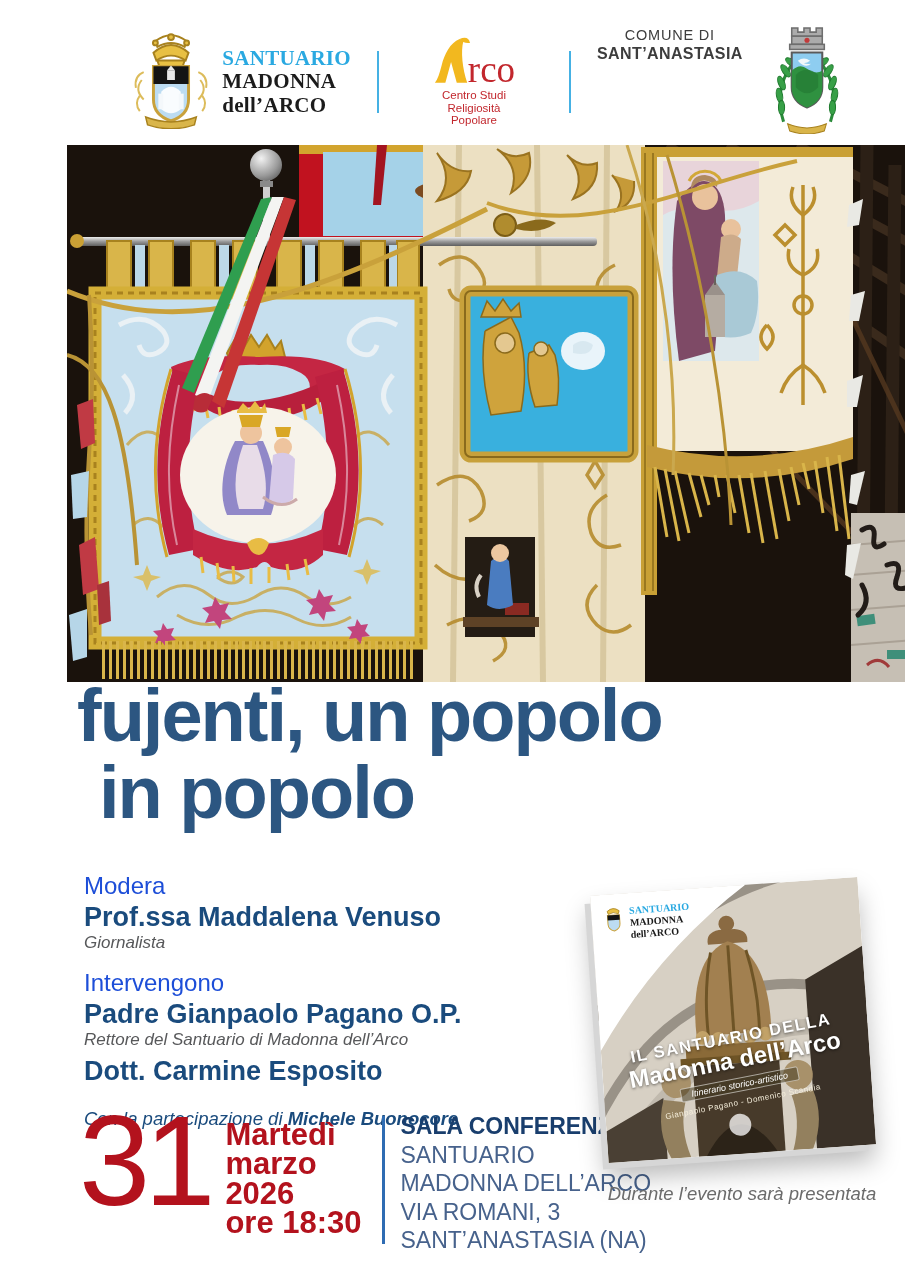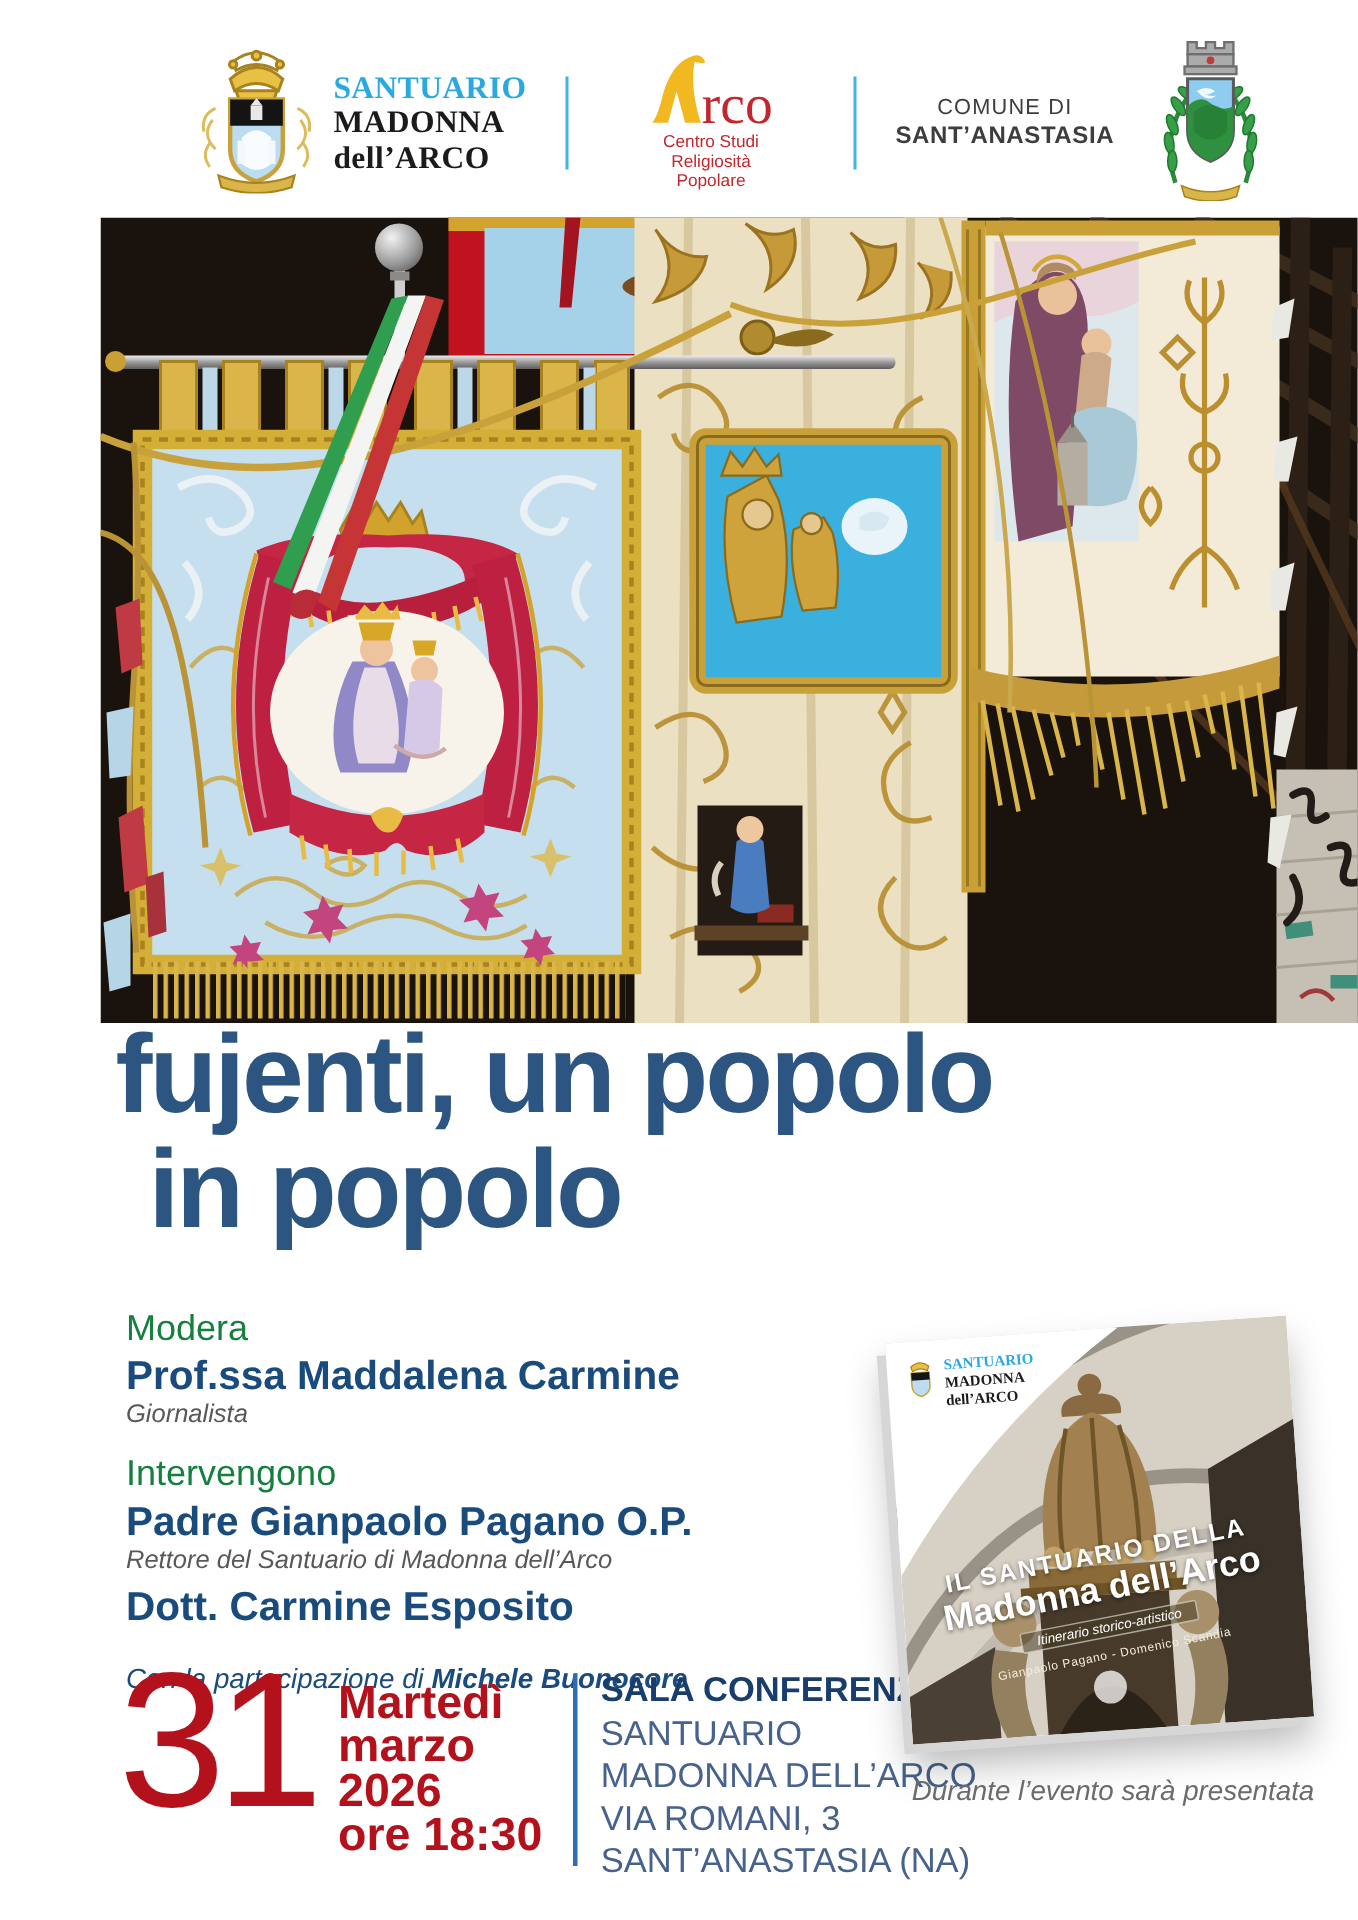--- a/index.html
+++ b/index.html
@@ -12,36 +12,36 @@
   .logo-santuario{display:flex;align-items:center;gap:12px;}
   .santuario-text{font-family:"Liberation Serif",serif;font-weight:bold;font-size:21px;
                   line-height:1.12;color:#1b1b1b;letter-spacing:.3px;}
   .santuario-text .l1{color:#2aa9e1;}
   .vdiv{width:2px;height:62px;background:#45b1e4;}
   .logo-arco{width:138px;text-align:center;}
   .arco-word{display:flex;align-items:flex-end;justify-content:center;}
   .arco-rco{font-family:"Liberation Serif",serif;font-size:37px;color:#c2272d;line-height:.9;
             margin-left:-3px;}
   .arco-sub{color:#c2272d;font-size:11.5px;line-height:1.12;margin-top:2px;}
-  .logo-comune{display:flex;align-items:center;gap:24px;}
+  .logo-comune{display:flex;gap:24px;}
   .comune-text{text-align:center;color:#3d3d3d;font-size:14.5px;letter-spacing:.8px;line-height:1.25;}
   .comune-text .l2{font-weight:bold;font-size:16px;letter-spacing:.4px;}
 
   
   .photo{position:absolute;left:30px;top:145px;width:846px;height:537px;}
   .photo svg{display:block;width:100%;height:100%;}
 
   
   .title{position:absolute;left:40px;top:678px;color:#2c5681;font-weight:bold;
          font-size:74px;letter-spacing:-2px;line-height:1.04;}
   .title .l2{margin-left:22px;}
 
   
   .speakers{position:absolute;left:47px;top:872px;width:480px;}
-  .sec-label{color:#15803d;font-size:24px;margin:0 0 3px 0;}
+  .sec-label{color:#1d4ed8;font-size:24px;margin:0 0 3px 0;}
   .sec-label.second{margin-top:16px;}
   .person-name{color:#1a4b7d;font-weight:bold;font-size:27px;line-height:1.08;}
   .person-role{color:#57585a;font-style:italic;font-size:17px;margin:1px 0 7px 0;}
   .participation{margin-top:22px;font-style:italic;color:#1a4b7d;font-size:18.5px;}
   .participation b{font-weight:bold;}
 
   
   .dateblock{position:absolute;left:42px;top:1110px;display:flex;align-items:flex-start;}
   .day{font-size:128px;font-weight:normal;color:#b3121d;line-height:.8;letter-spacing:-6px;}
   .datestack{margin:10px 0 0 16px;color:#b3121d;font-weight:bold;font-size:31px;line-height:.95;}
@@ -467,21 +467,21 @@
     </svg>
   </div>
 
   <div class="title">
     <div class="l1">fujenti, un popolo</div>
     <div class="l2">in popolo</div>
   </div>
 
   <div class="speakers">
     <div class="sec-label">Modera</div>
-    <div class="person-name">Prof.ssa Maddalena Carmine</div>
+    <div class="person-name">Prof.ssa Maddalena Venuso</div>
     <div class="person-role">Giornalista</div>
 
     <div class="sec-label second">Intervengono</div>
     <div class="person-name">Padre Gianpaolo Pagano O.P.</div>
     <div class="person-role">Rettore del Santuario di Madonna dell’Arco</div>
     <div class="person-name">Dott. Carmine Esposito</div>
 
     <div class="participation"><span>Con la partecipazione di </span><b>Michele Buonocore</b></div>
   </div>
 

